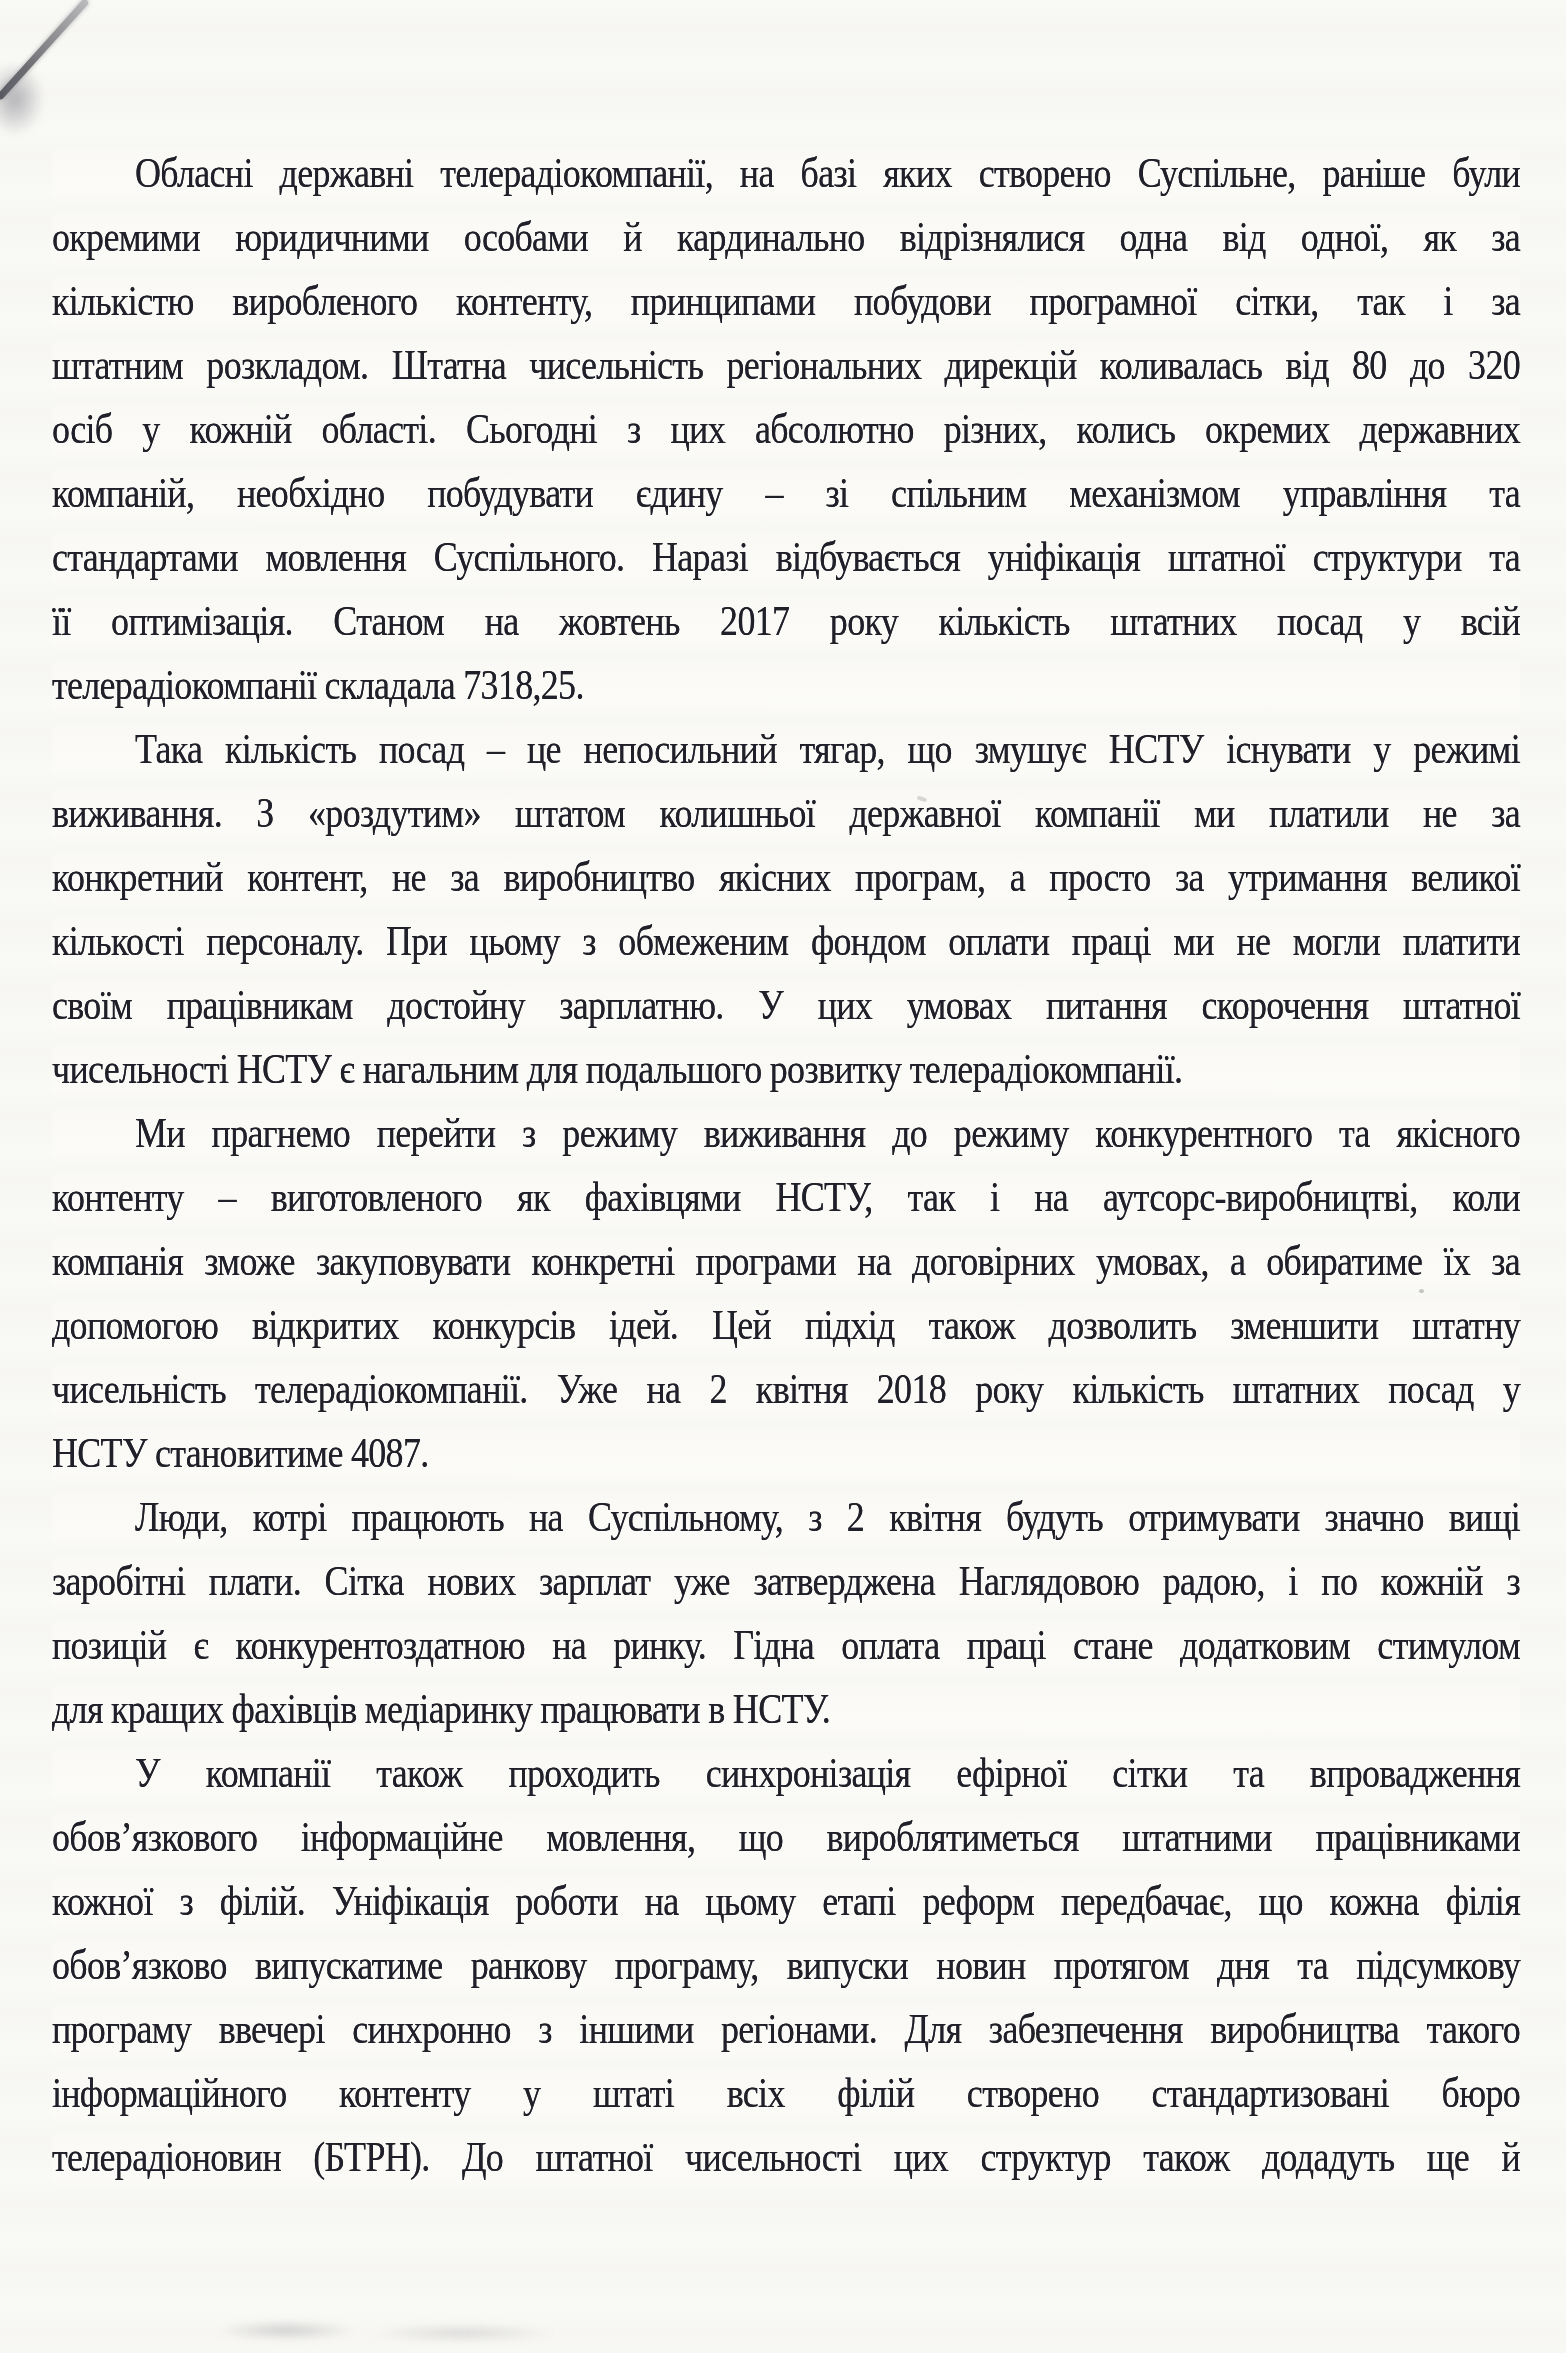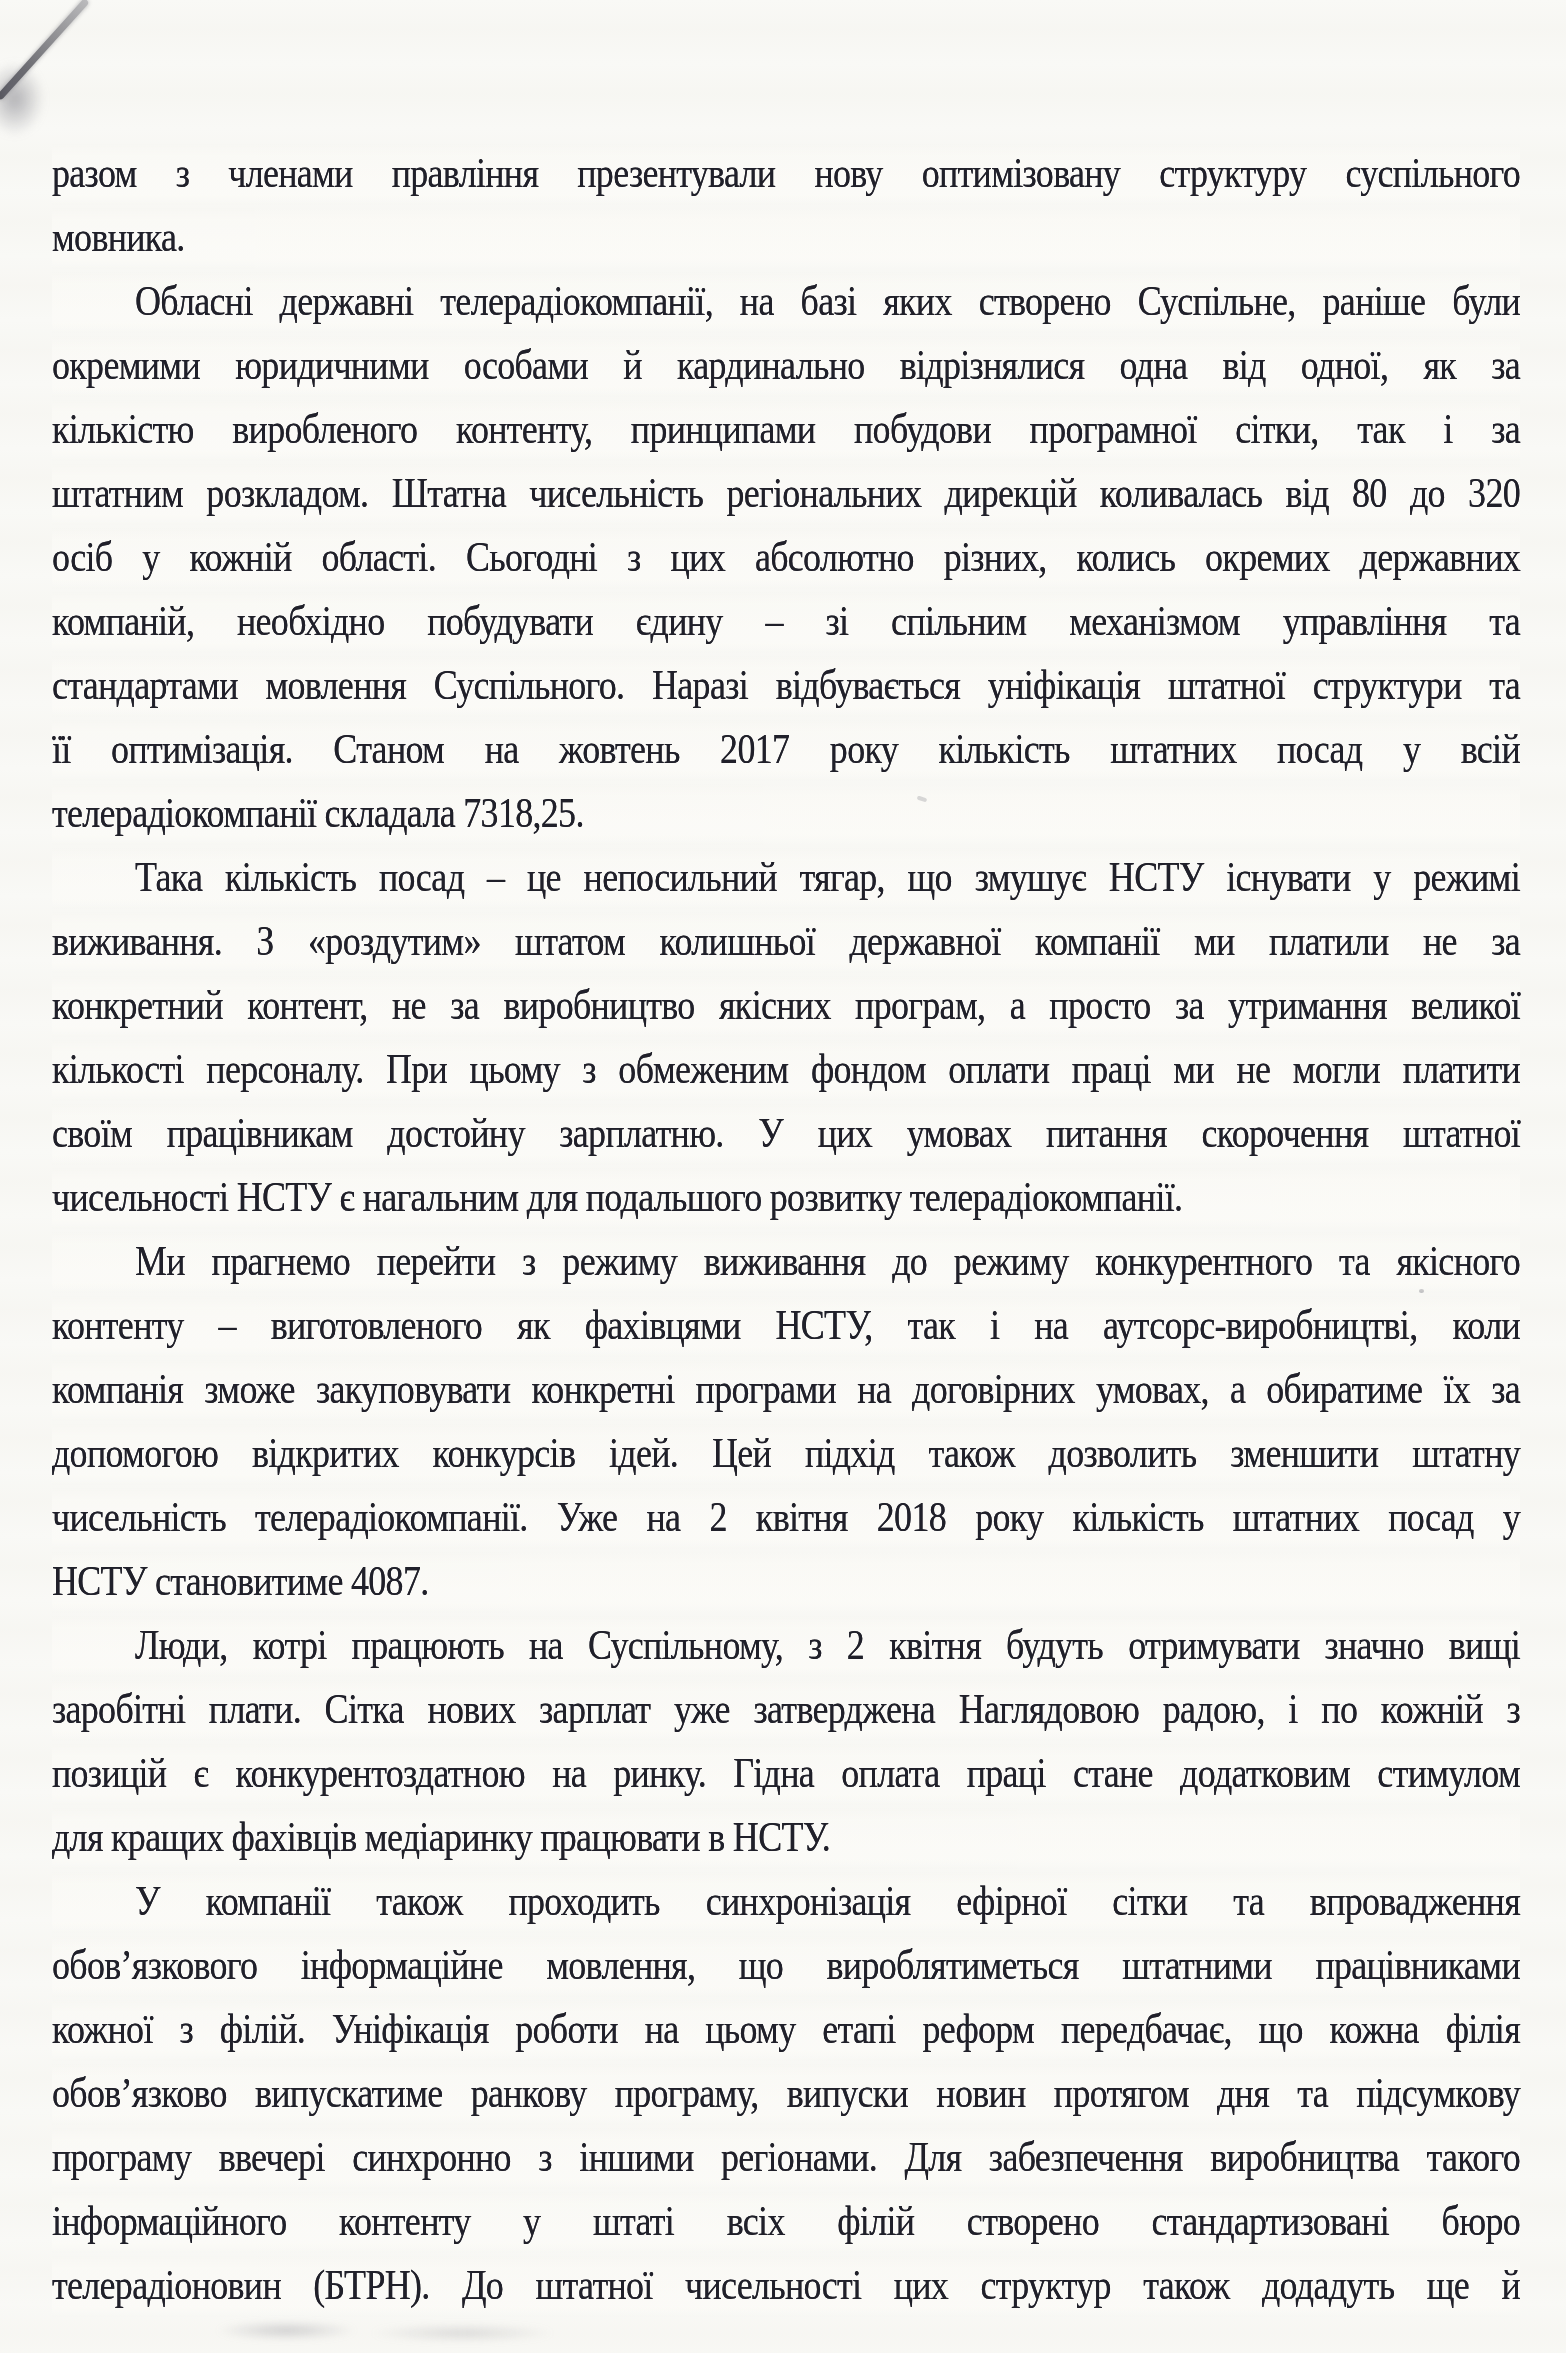--- a/index.html
+++ b/index.html
@@ -104,24 +104,20 @@
 
 <div class="streak"></div>
 <div class="streak-blob"></div>
 <div class="smudge smudge-1"></div>
 <div class="smudge smudge-2"></div>
 <div class="speck-1"></div>
 <div class="speck-2"></div>
 
 <main class="page-text">
     <div class="paragraph">
-      <div class="line just">разом з членами правління презентували нову оптимізовану структуру суспільного</div>
-      <div class="line">мовника.</div>
-    </div>
-    <div class="paragraph">
       <div class="line just indent">Обласні державні телерадіокомпанії, на базі яких створено Суспільне, раніше були</div>
       <div class="line just">окремими юридичними особами й кардинально відрізнялися одна від одної, як за</div>
       <div class="line just">кількістю виробленого контенту, принципами побудови програмної сітки, так і за</div>
       <div class="line just">штатним розкладом. Штатна чисельність регіональних дирекцій коливалась від 80 до 320</div>
       <div class="line just">осіб у кожній області. Сьогодні з цих абсолютно різних, колись окремих державних</div>
       <div class="line just">компаній, необхідно побудувати єдину – зі спільним механізмом управління та</div>
       <div class="line just">стандартами мовлення Суспільного. Наразі відбувається уніфікація штатної структури та</div>
       <div class="line just">її оптимізація. Станом на жовтень 2017 року кількість штатних посад у всій</div>
       <div class="line">телерадіокомпанії складала 7318,25.</div>
     </div>

